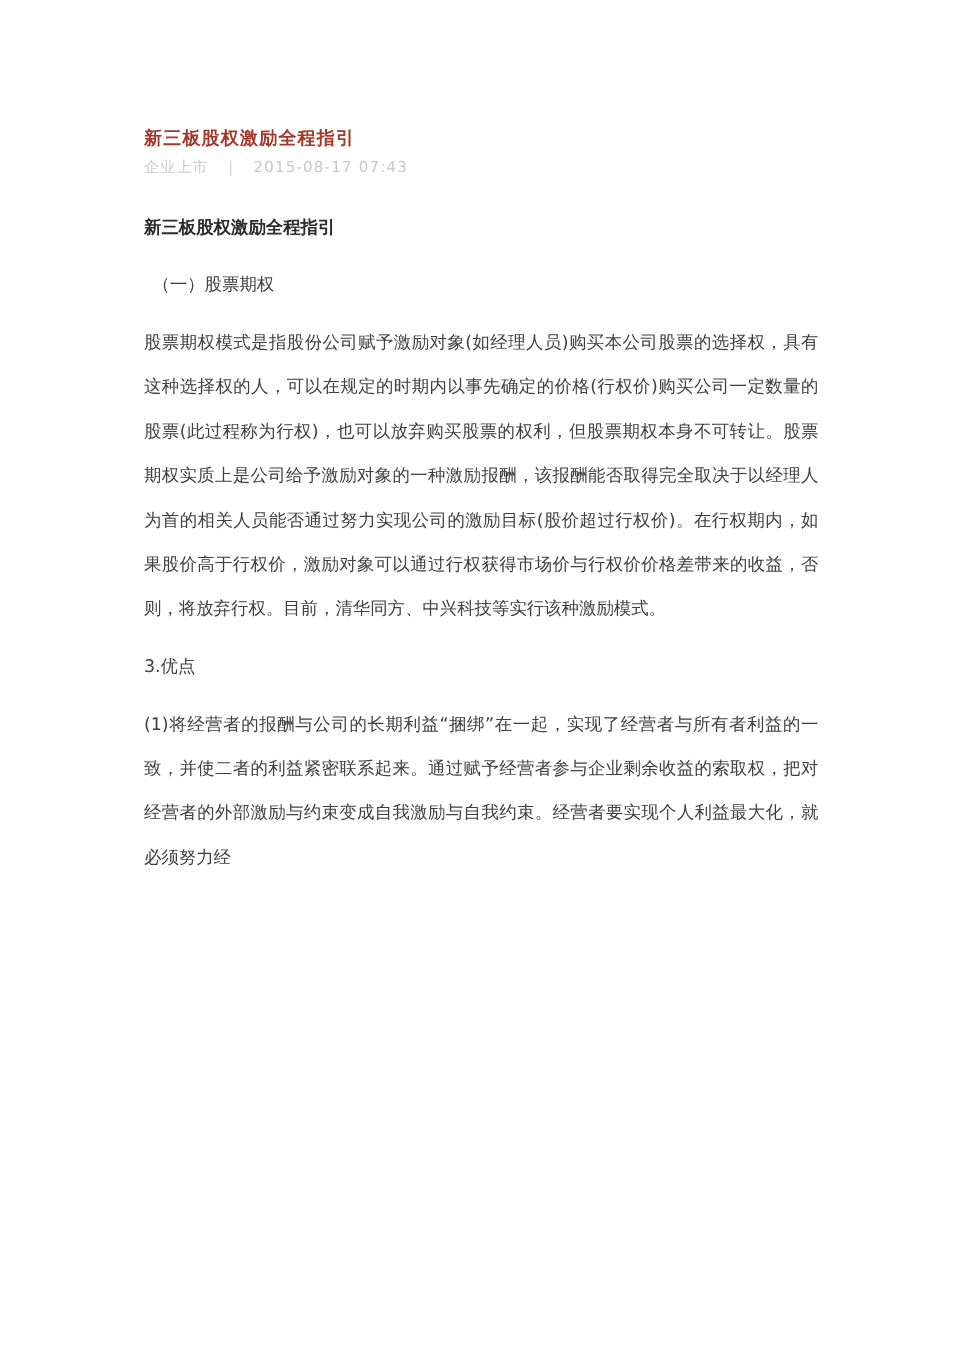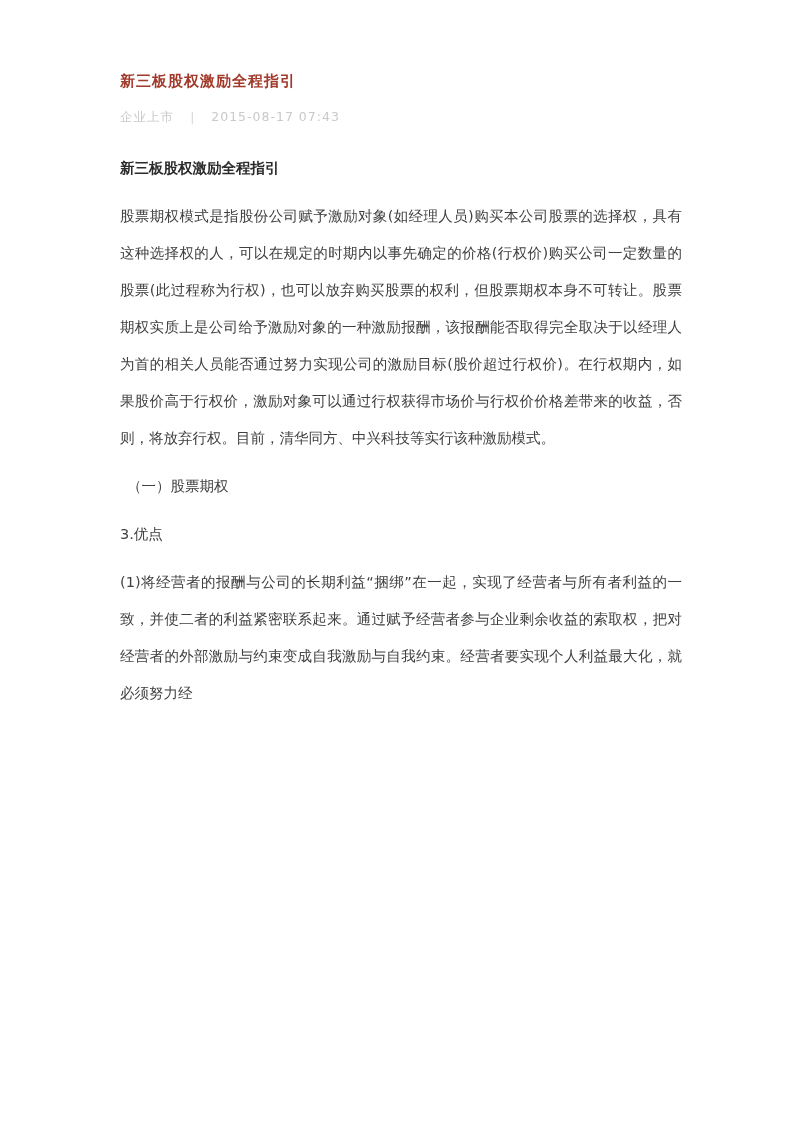--- a/index.html
+++ b/index.html
@@ -7,34 +7,34 @@
     --meta-color:#c9c9c9;
     --body-color:#404040;
   }
   html,body{margin:0;padding:0;background:#ffffff;}
   .page{
     position:relative;
     width:794px;
     height:1123px;
     box-sizing:border-box;
     background:#ffffff;
-    padding:72px 112px 40px 120px;
+    padding:106px 112px 40px 120px;
     font-family:"DejaVu Sans","Liberation Sans",sans-serif;
     overflow:hidden;
   }
   .article-title{
     margin:0;
     color:var(--title-color);
     font-size:15px;
     font-weight:bold;
     letter-spacing:1px;
     font-family:"DejaVu Serif","Liberation Serif",serif;
   }
   .meta{
-    margin-top:18px;
+    margin-top:6px;
     color:var(--meta-color);
     font-size:12.5px;
     letter-spacing:1px;
   }
   .meta .sep{
     margin:0 12px;
   }
   .body{
     margin-top:24px;
     color:var(--body-color);
@@ -60,19 +60,19 @@
 
   <header>
     <h1 class="article-title">新三板股权激励全程指引</h1>
     <div class="meta">
       <span>企业上市</span><span class="sep">｜</span><span>2015-08-17 07:43</span>
     </div>
   </header>
 
   <article class="body">
     <p class="block bold">新三板股权激励全程指引</p>
+    <p class="block sub-indent">（一）股票期权</p>
     <p class="block">股票期权模式是指股份公司赋予激励对象(如经理人员)购买本公司股票的选择权，具有这种选择权的人，可以在规定的时期内以事先确定的价格(行权价)购买公司一定数量的股票(此过程称为行权)，也可以放弃购买股票的权利，但股票期权本身不可转让。股票期权实质上是公司给予激励对象的一种激励报酬，该报酬能否取得完全取决于以经理人为首的相关人员能否通过努力实现公司的激励目标(股价超过行权价)。在行权期内，如果股价高于行权价，激励对象可以通过行权获得市场价与行权价价格差带来的收益，否则，将放弃行权。目前，清华同方、中兴科技等实行该种激励模式。</p>
-    <p class="block sub-indent">（一）股票期权</p>
     <p class="block">3.优点</p>
     <p class="block">(1)将经营者的报酬与公司的长期利益“捆绑”在一起，实现了经营者与所有者利益的一致，并使二者的利益紧密联系起来。通过赋予经营者参与企业剩余收益的索取权，把对经营者的外部激励与约束变成自我激励与自我约束。经营者要实现个人利益最大化，就必须努力经</p>
   </article>
 
 </div>
 
 </body></html>

